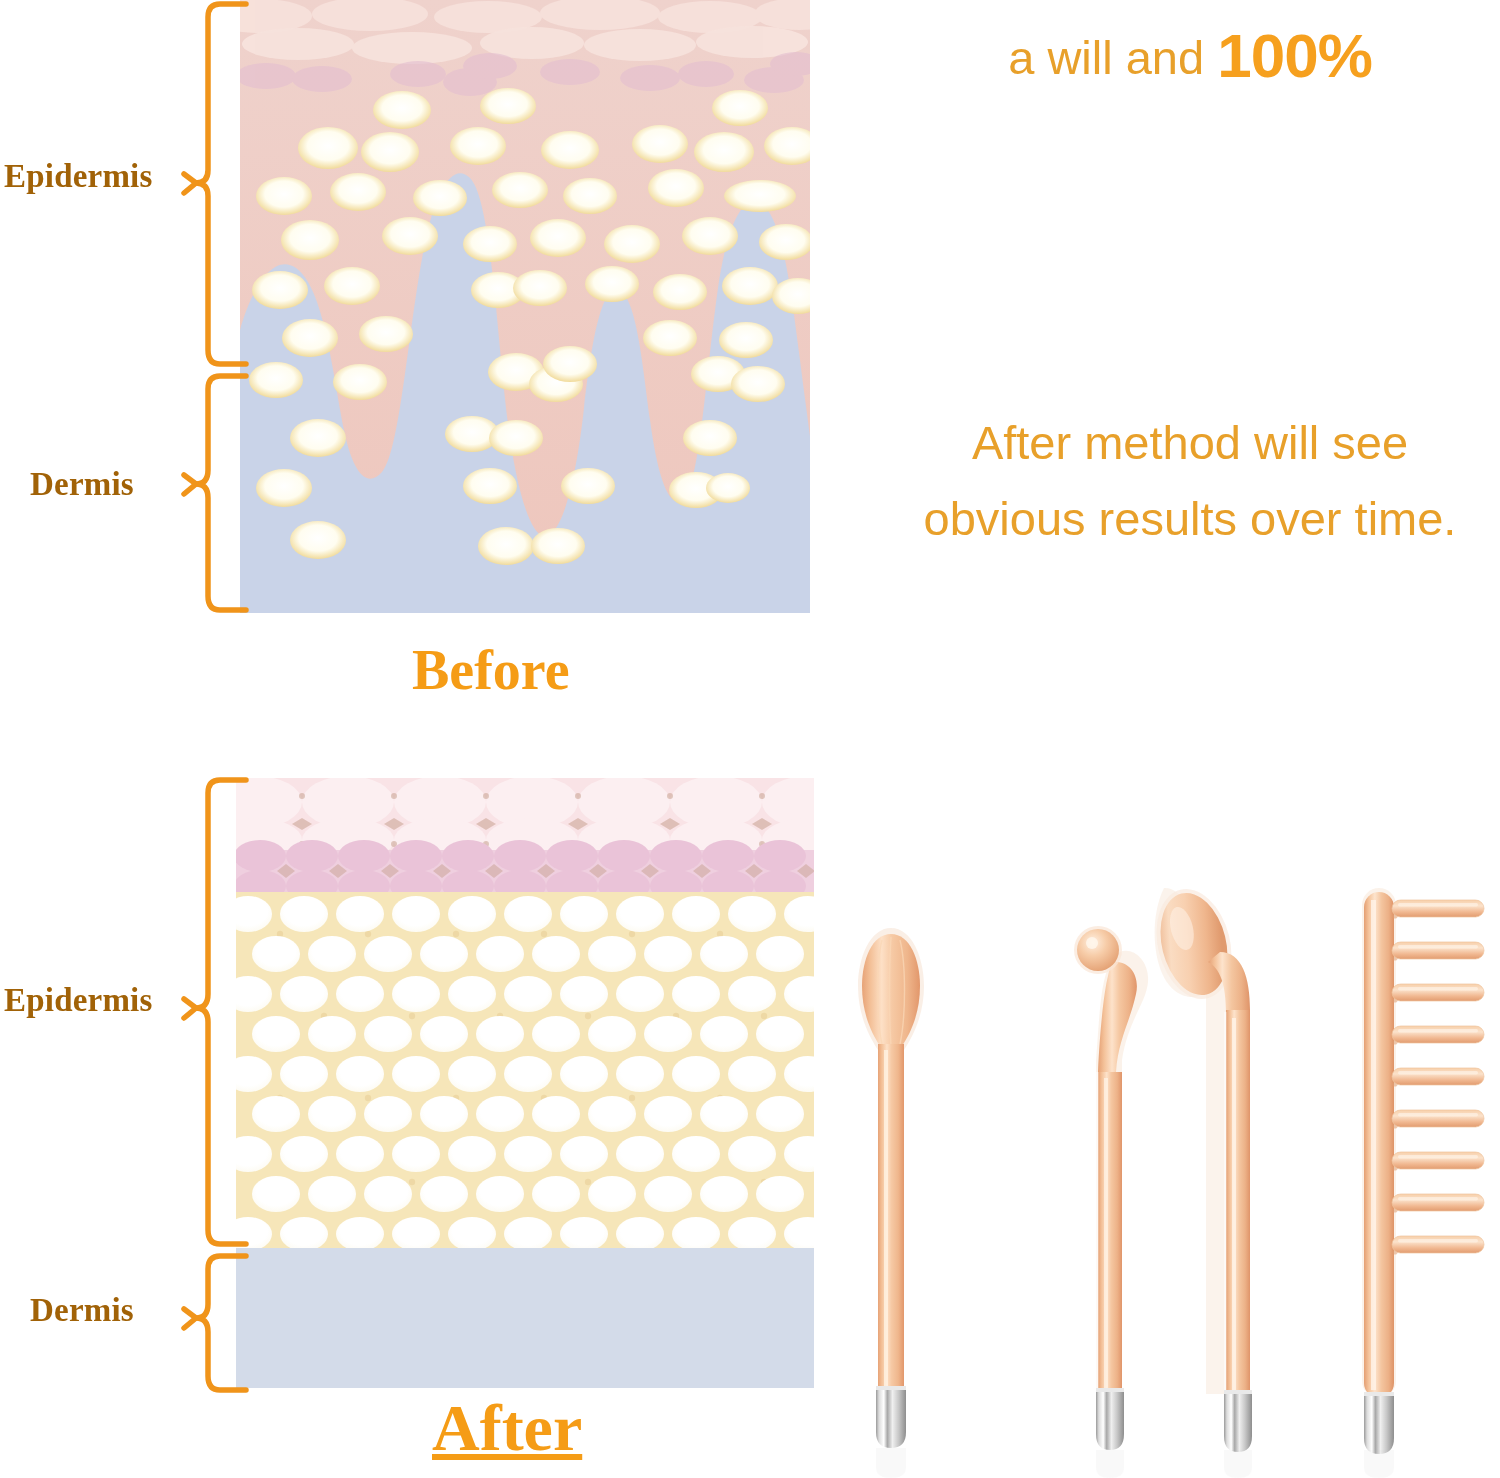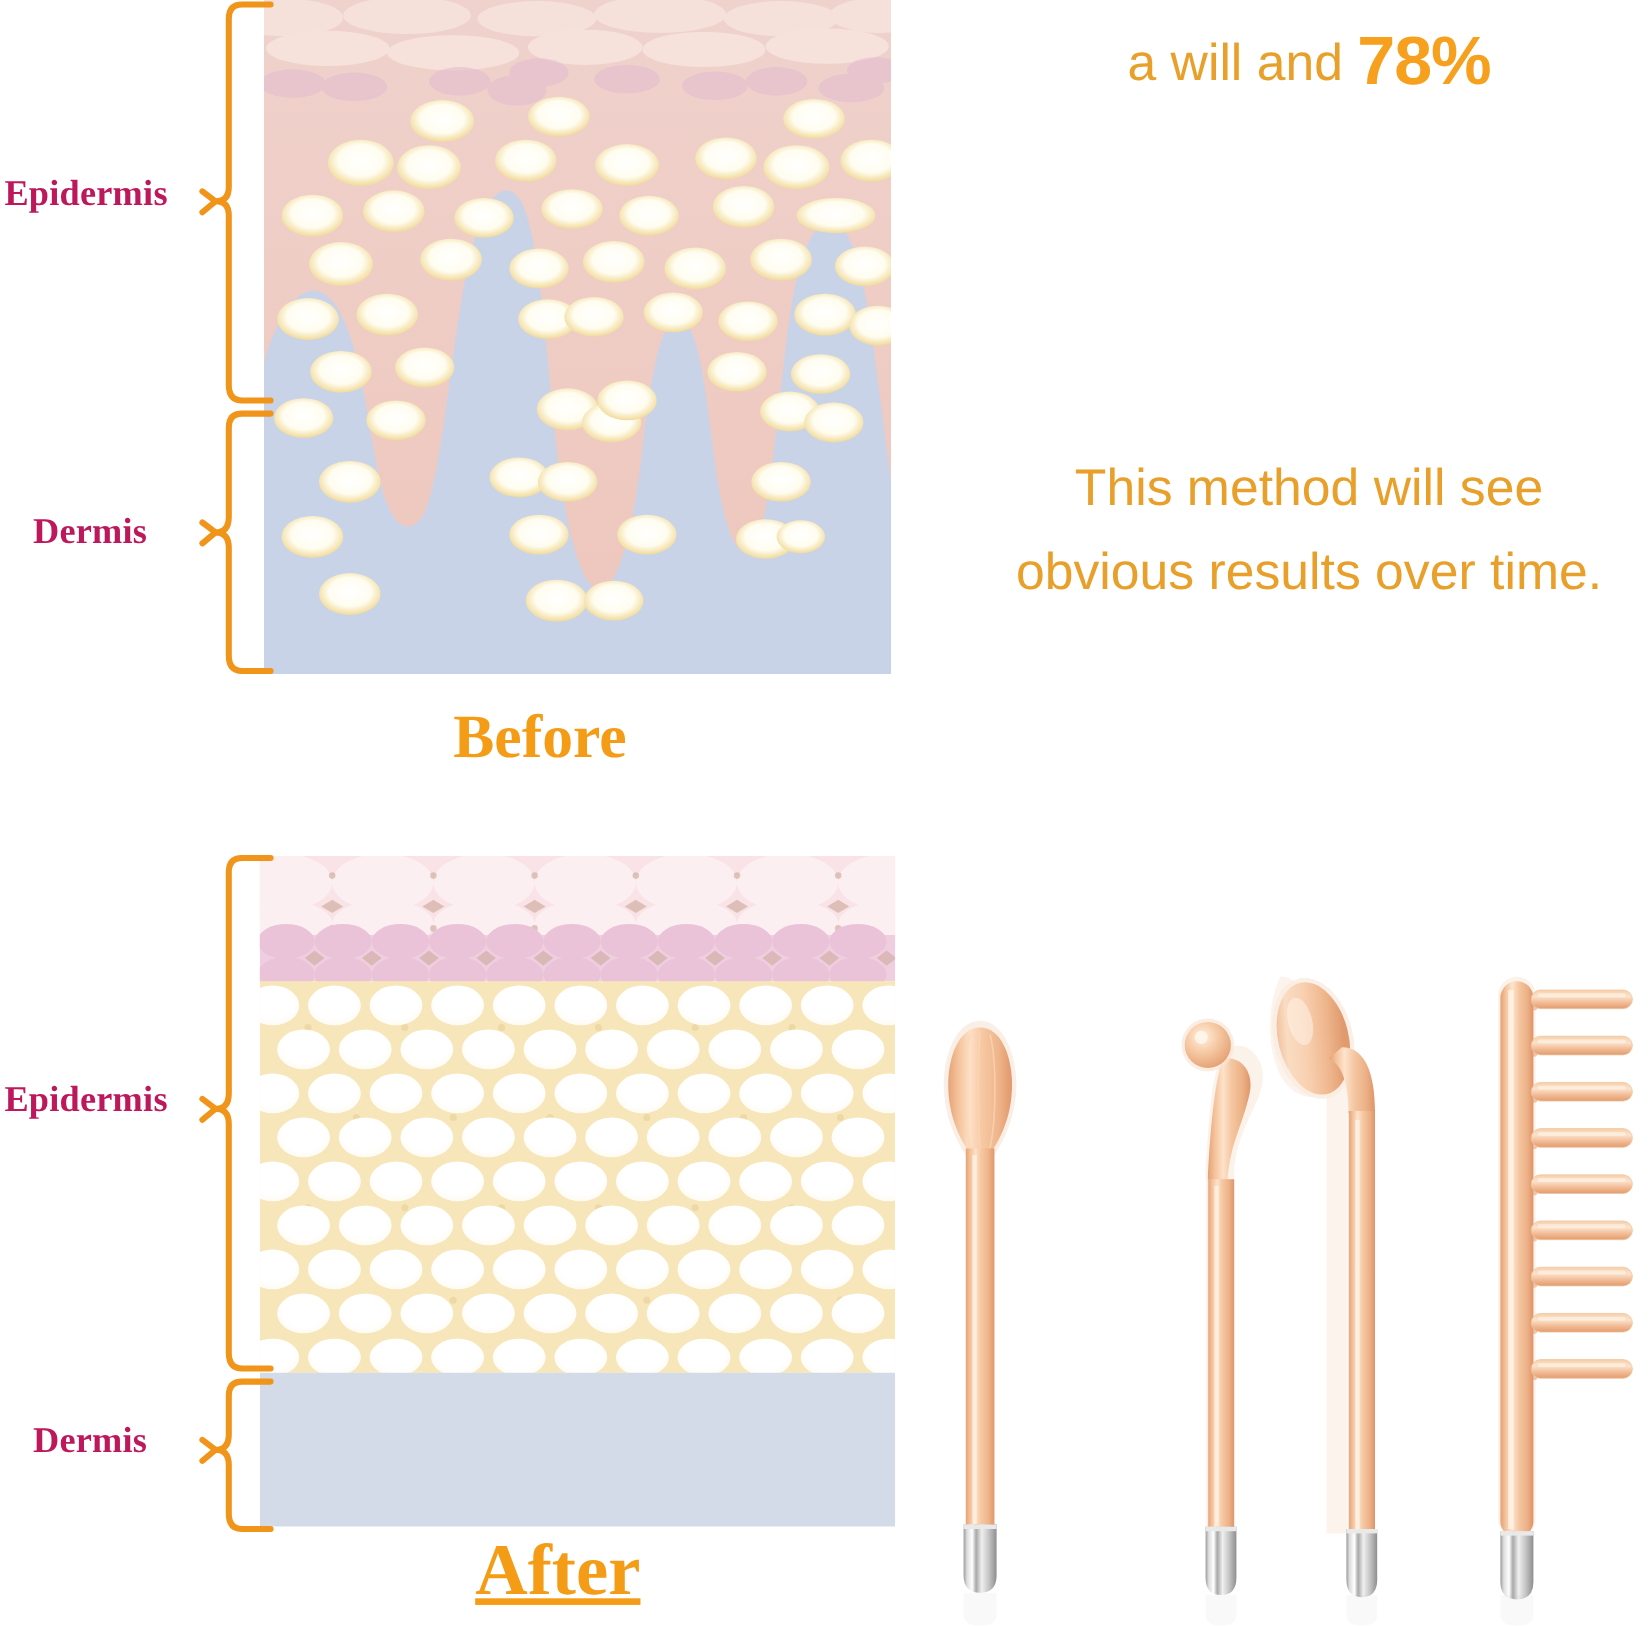--- a/index.html
+++ b/index.html
@@ -13,21 +13,21 @@
 
   
   #before-panel{left:240px;top:0px;width:570px;height:613px;}
   #after-panel {left:236px;top:778px;width:578px;height:610px;}
 
   
   .bracket-svg{position:absolute;overflow:visible;}
 
   
   .side-label{position:absolute;font-family:"Liberation Serif",serif;
-      font-weight:bold;color:#be185d;letter-spacing:.2px;white-space:nowrap;}
+      font-weight:bold;color:#a16207;letter-spacing:.2px;white-space:nowrap;}
   .ba-label{position:absolute;font-family:"Liberation Serif",serif;
       font-weight:bold;color:#F59C16;white-space:nowrap;}
 
   
   .copy-block{position:absolute;color:#E8A02A;
       font-family:"Liberation Sans",sans-serif;font-weight:400;
       text-align:center;line-height:1.62;}
   #copy-1{left:900px;top:6px;width:580px;font-size:47px;}
   #copy-2{left:900px;top:405px;width:580px;font-size:47px;}
   .hundred{font-weight:bold;font-size:62px;color:#F6A01E;
@@ -466,25 +466,25 @@
     </g>
   </svg>
 
   <div class="side-label" style="left:4px;top:982px;font-size:33px;">Epidermis</div>
   <div class="side-label" style="left:30px;top:1292px;font-size:33px;">Dermis</div>
 
   <div class="ba-label" style="left:432px;top:1390px;font-size:66px;text-decoration:underline;">After</div>
 
   <div class="copy-block" id="copy-1">
     <div>
-      <span>a will and </span><span class="hundred">78%</span>
+      <span>a will and </span><span class="hundred">100%</span>
     </div>
   </div>
 
-  <div class="copy-block" id="copy-2">This method will see obvious results over time.</div>
+  <div class="copy-block" id="copy-2">After method will see obvious results over time.</div>
 
   <svg class="wand" style="left:836px;top:920px;width:110px;height:540px;" viewBox="0 0 110 540">
     <defs>
       <linearGradient id="g1" x1="0" y1="0" x2="1" y2="0">
         <stop offset="0%" stop-color="#E7A377"></stop>
         <stop offset="14%" stop-color="#F3BF96"></stop>
         <stop offset="34%" stop-color="#FDE0C6"></stop>
         <stop offset="52%" stop-color="#F6C9A4"></stop>
         <stop offset="78%" stop-color="#EFB68C"></stop>
         <stop offset="100%" stop-color="#E2976B"></stop>

